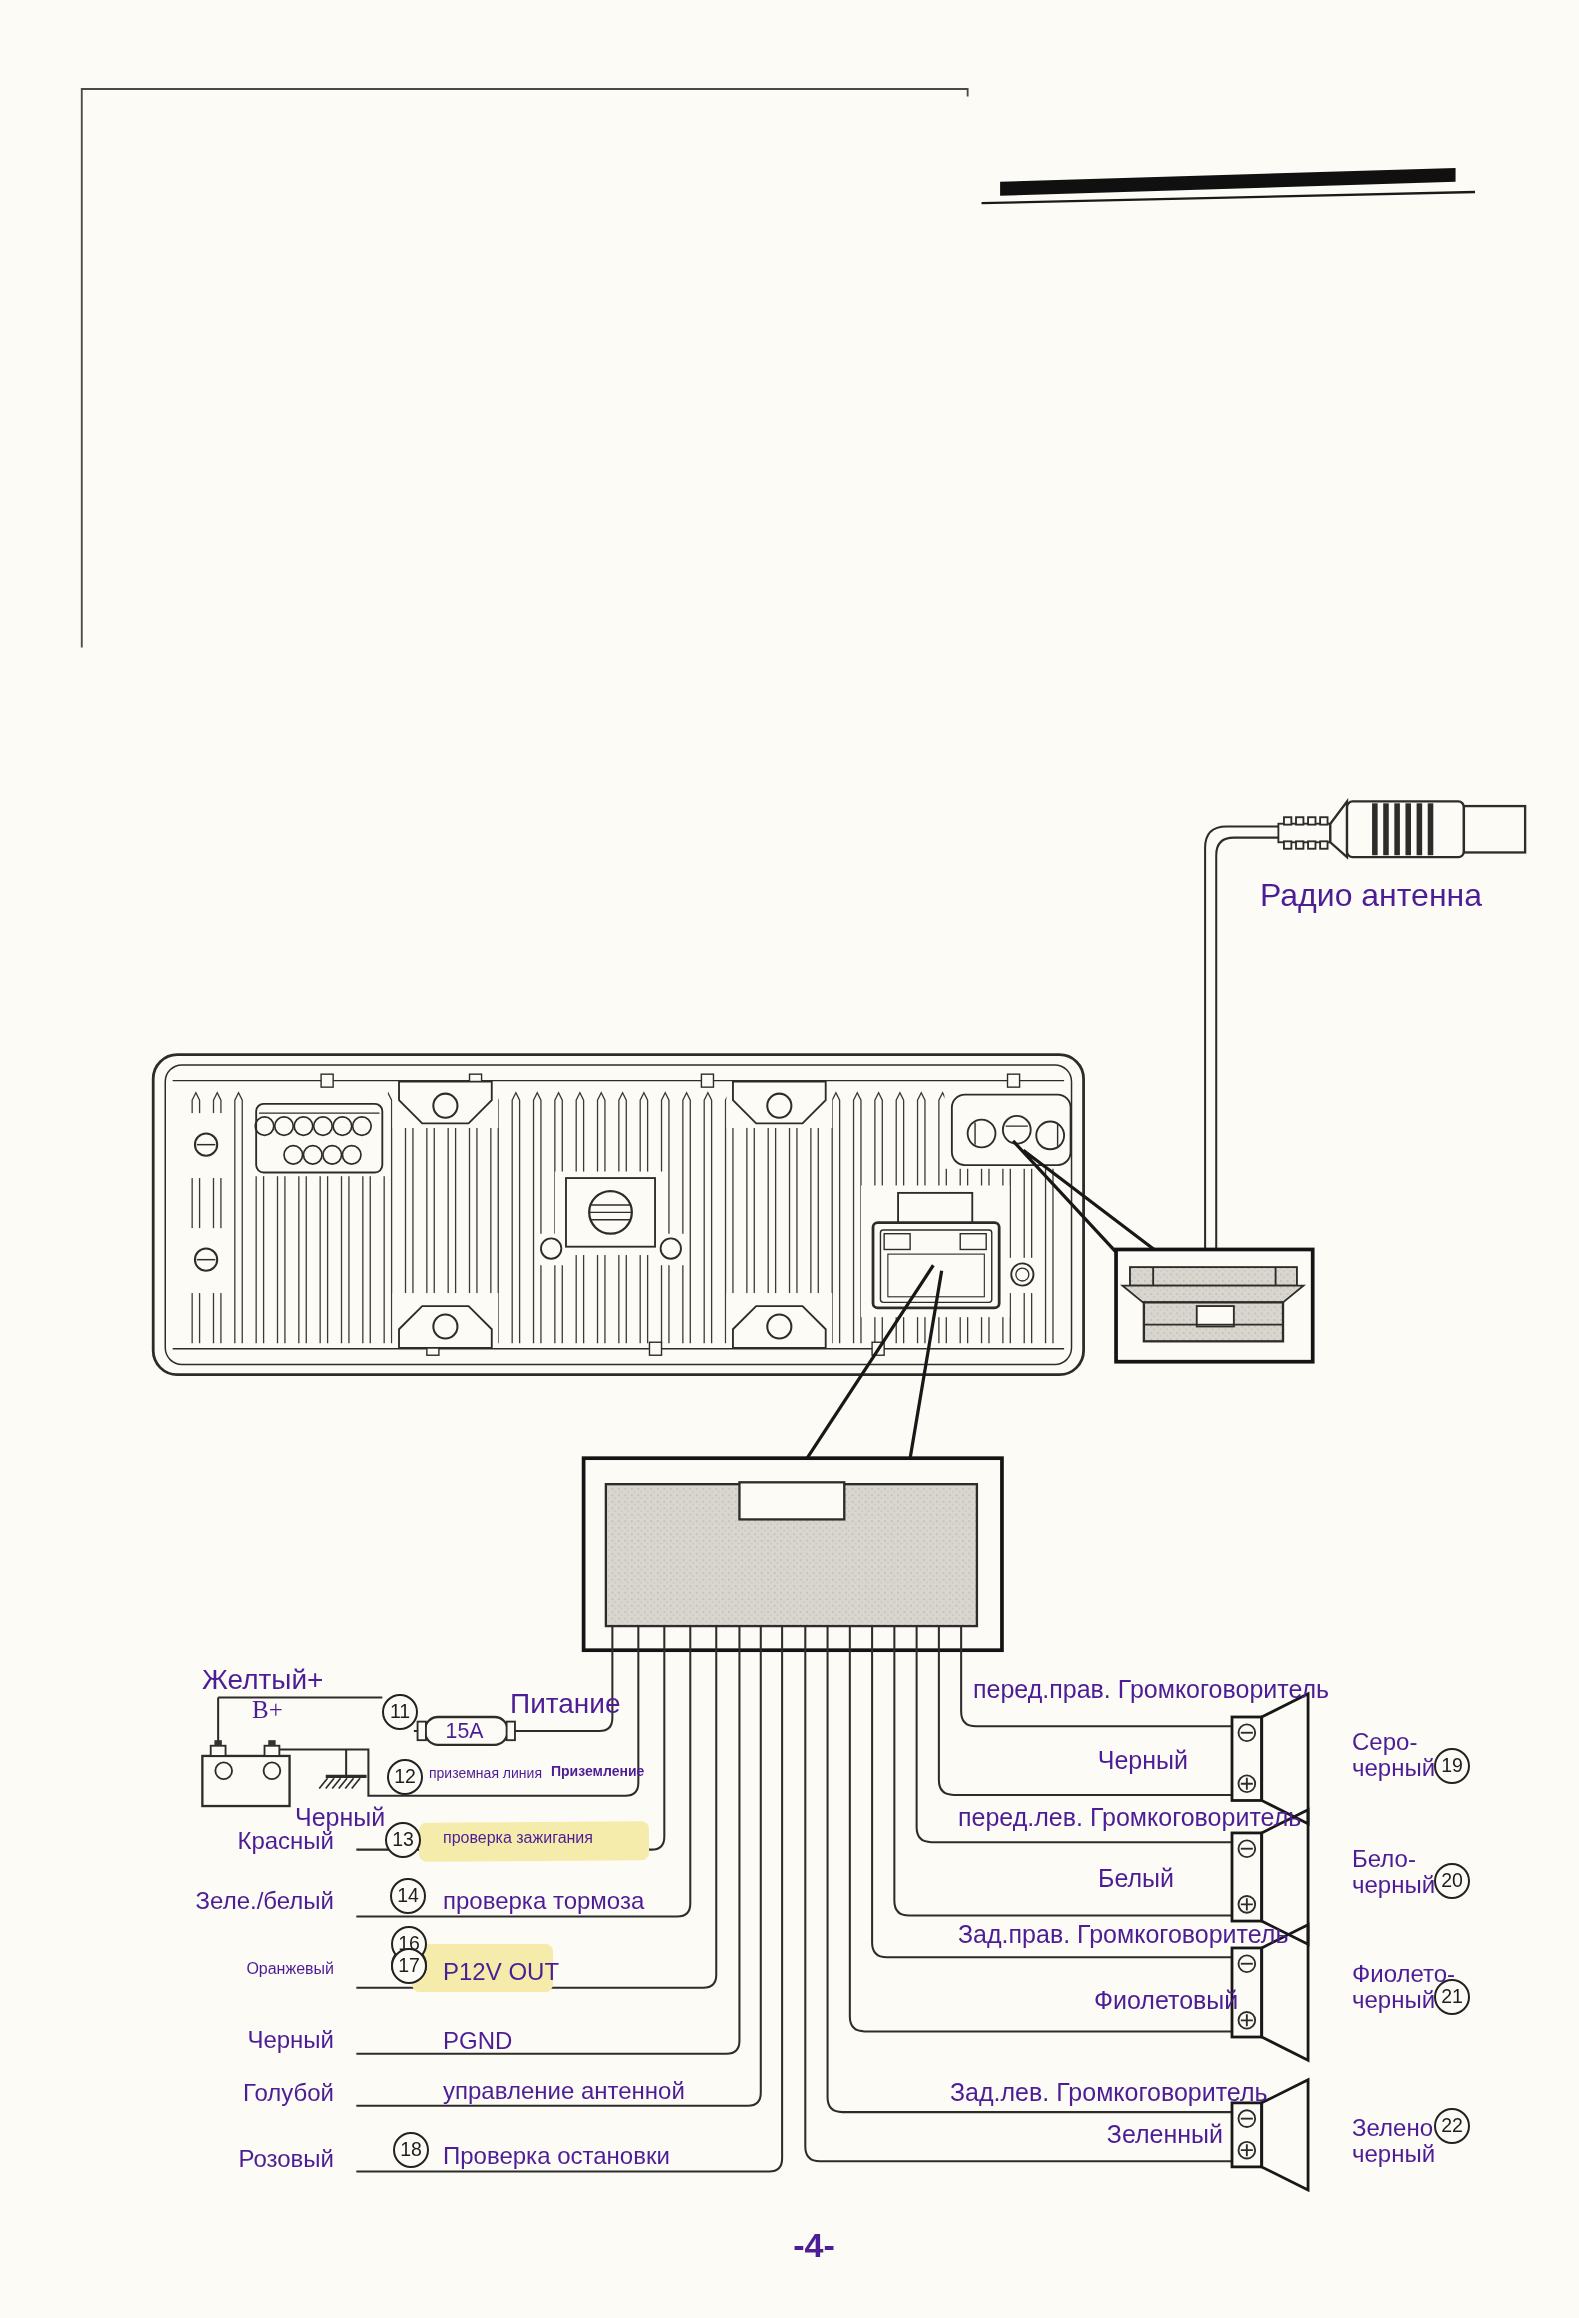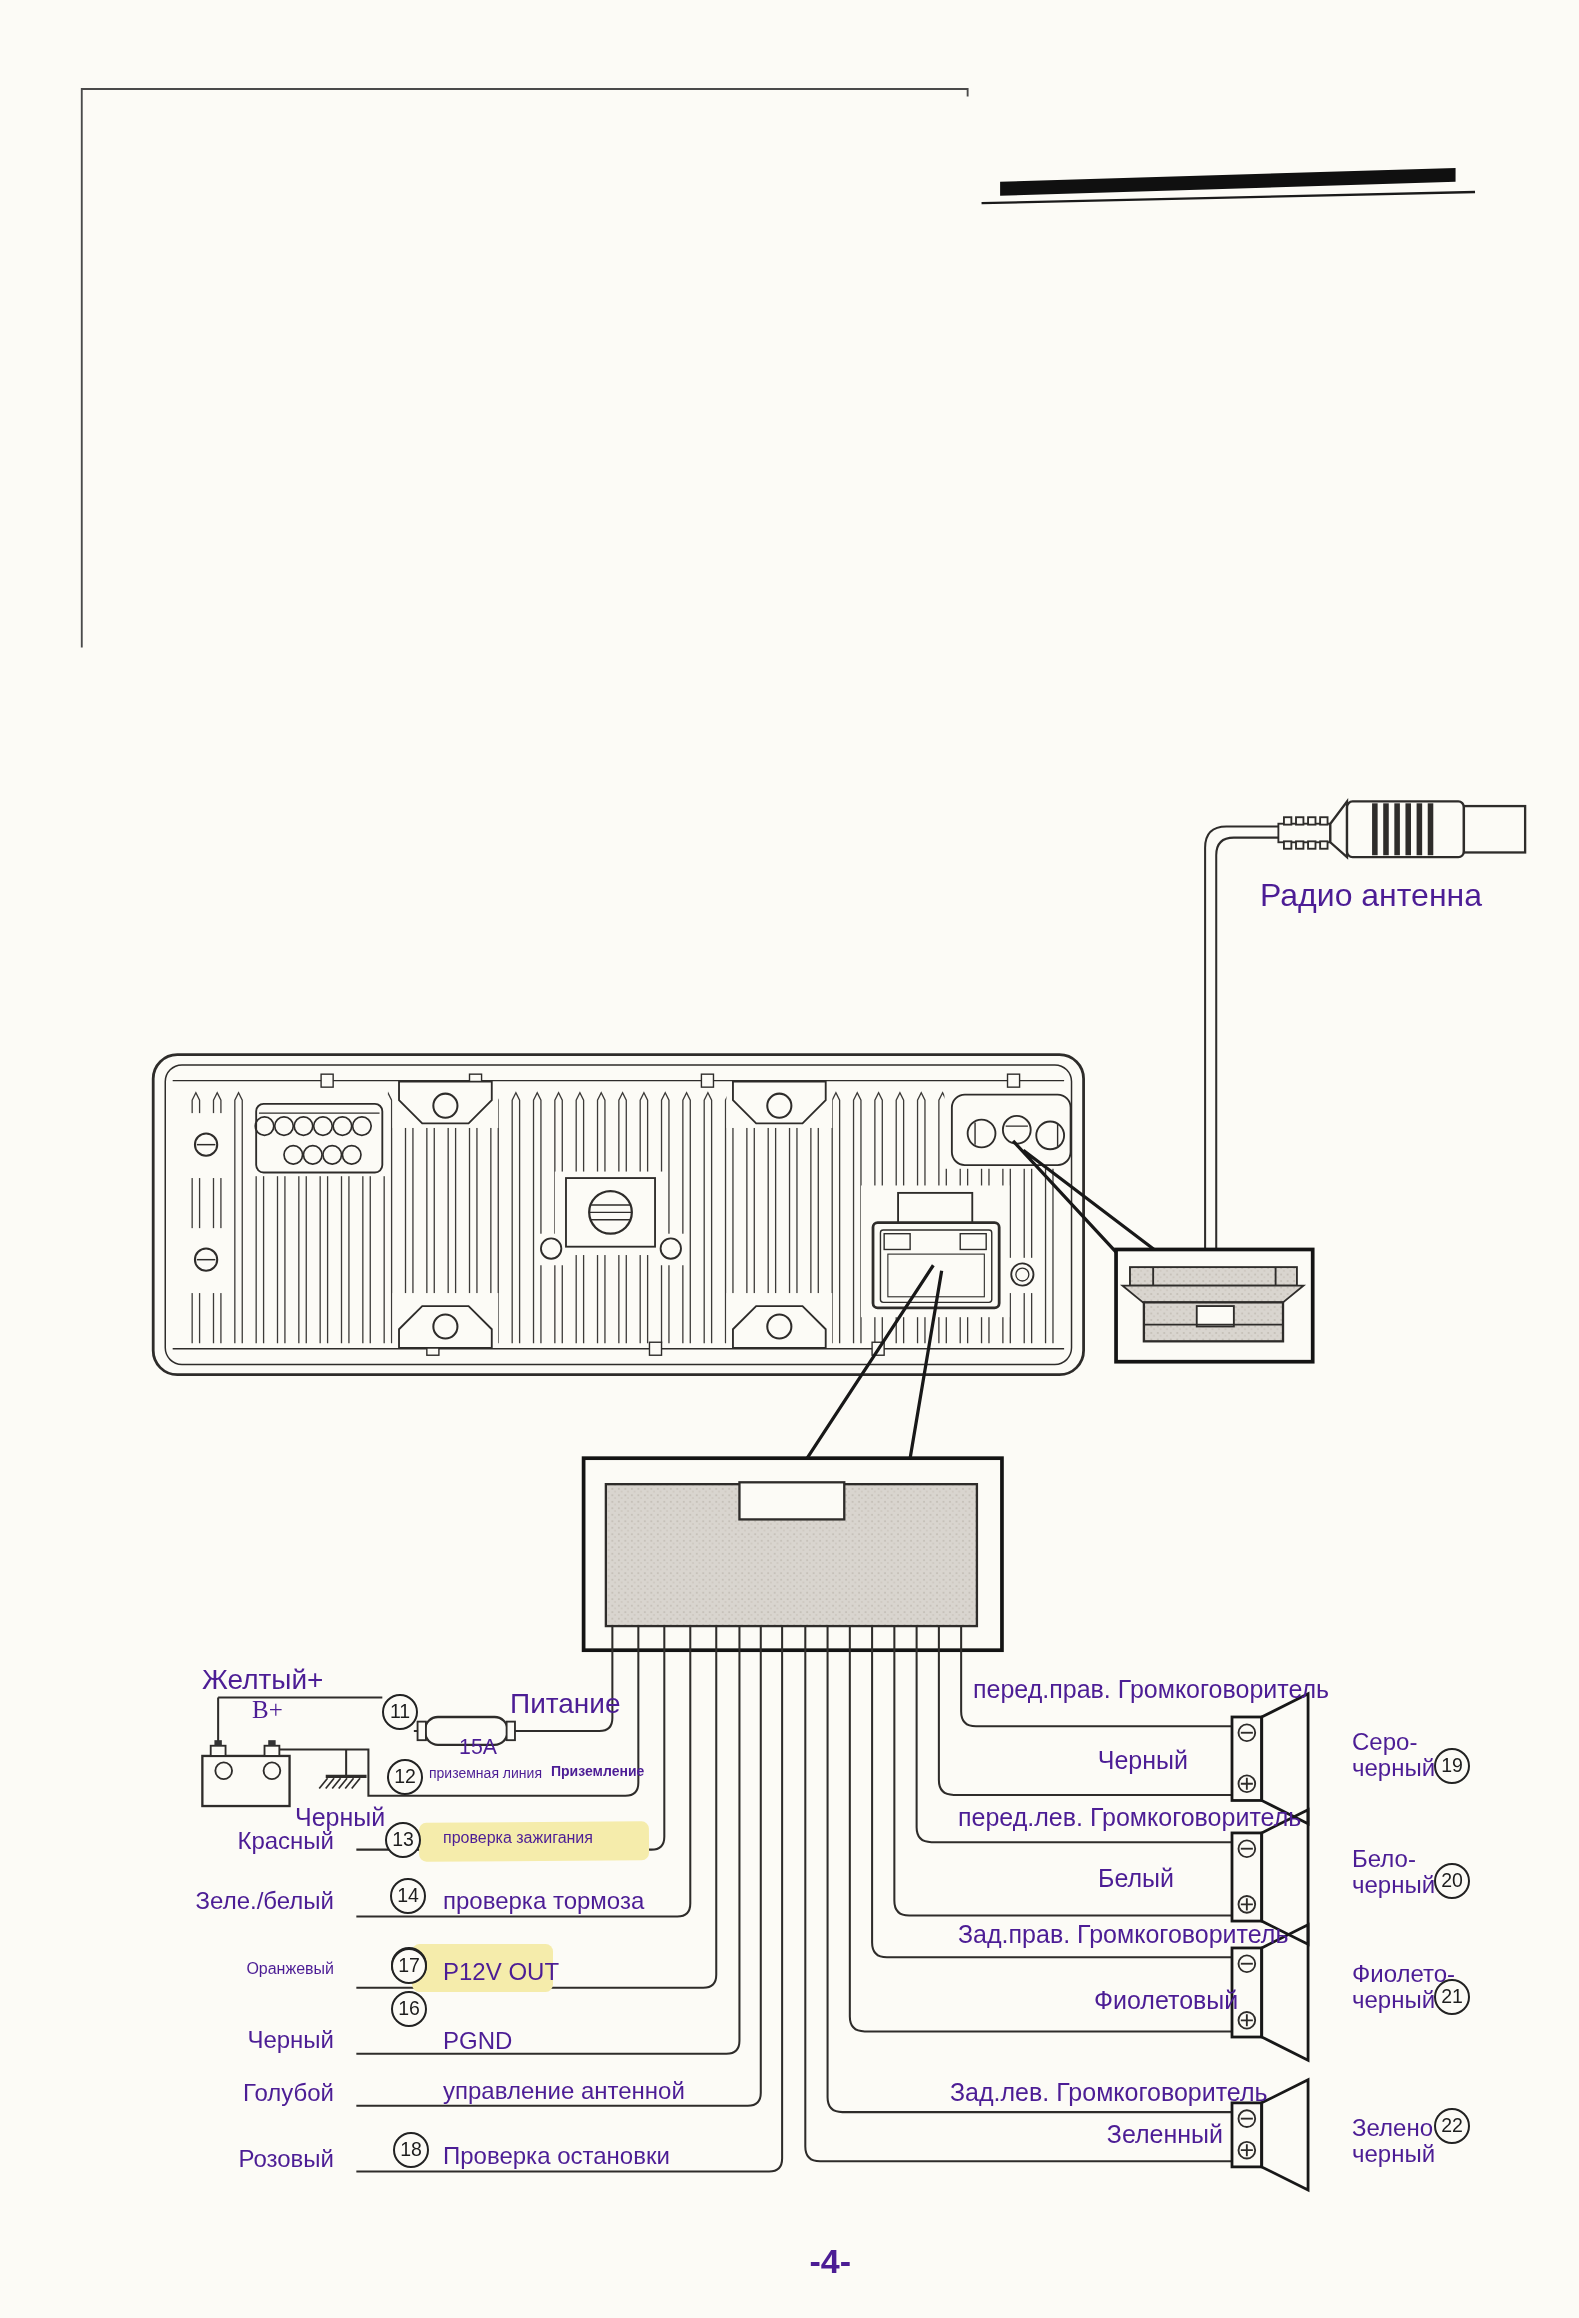--- a/index.html
+++ b/index.html
@@ -1,21 +1,21 @@
 <!DOCTYPE html>
 <html style="font-size:15px"><head>
 <meta charset="utf-8">
 <style>
   html,body{margin:0;padding:0;background:#e9e7e1;}
   #page{position:relative;width:1580px;height:2319px;background:#fcfbf6;overflow:hidden;
         font-family:"Liberation Sans",sans-serif;color:#1d1d1d;}
   #art{position:absolute;left:0;top:0;z-index:0;}
   .lbl{position:absolute;white-space:nowrap;z-index:2;color:#4c1d95;}
   .r{text-align:right;}
-  .c{text-align:right;margin-top:16px;}
+  .c{text-align:center;}
   .serif{font-family:"Liberation Serif",serif;}
   .circ{position:absolute;z-index:2;width:32px;height:32px;border:2.3px solid #222;border-radius:50%;
         background:#fcfbf6;display:flex;align-items:center;justify-content:center;
         font-size:19.5px;line-height:1;}
   .hl{position:absolute;z-index:1;background:#f5ecab;border-radius:7.4px;}
   .combo{line-height:26px;font-size:24px;margin-left:27px;}
   .sm{font-size:14px;}
 </style>
 </head>
 <body>
@@ -282,21 +282,21 @@
 
   <div class="lbl r" style="left:181px;top:1887px;width:153px;font-size:24px">Зеле./белый</div>
   <div class="circ" style="left:390px;top:1878px">14</div>
   <div class="lbl" style="left:443px;top:1887px;font-size:24px">проверка тормоза</div>
 
   <div class="lbl r" style="left:181px;top:1960px;width:153px;font-size:16px">Оранжевый</div>
   <div class="circ" style="left:391px;top:1947px">15</div>
   <div class="lbl" style="left:443px;top:1958px;font-size:24px">P12V OUT</div>
 
   <div class="lbl r" style="left:181px;top:2026px;width:153px;font-size:24px">Черный</div>
-  <div class="circ" style="left:391px;top:1991px">16</div>
+  <div class="circ" style="left:391px;top:1926px">16</div>
   <div class="lbl" style="left:443px;top:2027px;font-size:24px">PGND</div>
 
   <div class="lbl r" style="left:181px;top:2079px;width:153px;font-size:24px">Голубой</div>
   <div class="circ" style="left:391px;top:1948px">17</div>
   <div class="lbl" style="left:443px;top:2077px;font-size:24px">управление антенной</div>
 
   <div class="lbl r" style="left:181px;top:2145px;width:153px;font-size:24px">Розовый</div>
   <div class="circ" style="left:393px;top:2132px">18</div>
   <div class="lbl" style="left:443px;top:2142px;font-size:24px">Проверка остановки</div>
 

